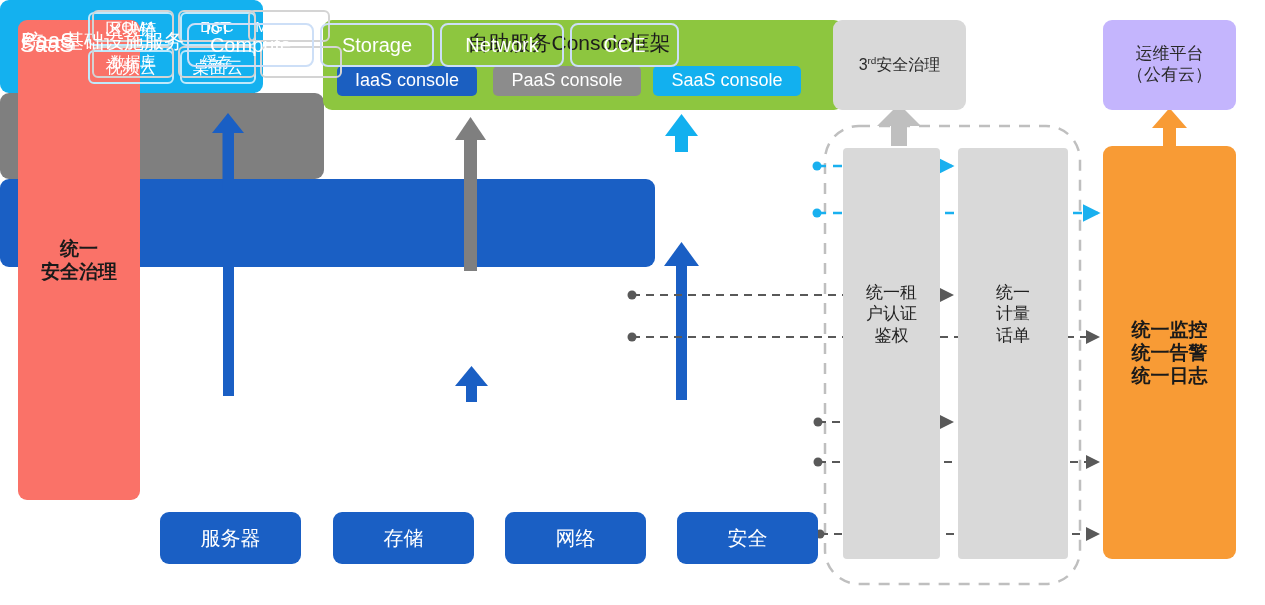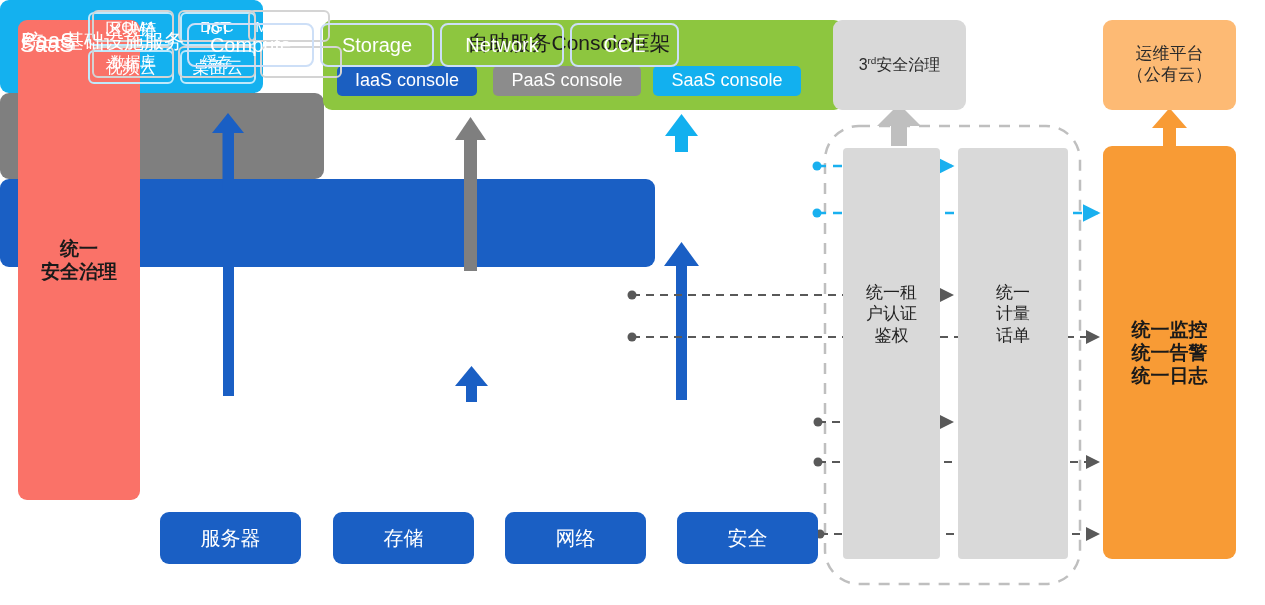--- a/index.html
+++ b/index.html
@@ -17,21 +17,21 @@
   #consoleTitle{position:absolute;left:0;top:10px;width:492px;text-align:center;font-size:21px;color:#1c1c1c;font-weight:400;}
   .cchip{position:absolute;top:46px;height:30px;border-radius:5px;display:flex;align-items:center;justify-content:center;color:#fff;font-size:18px;}
   #cIaaS{left:14px;width:140px;background:#1b5fc1;}
   #cPaaS{left:170px;width:148px;background:#8c8c8c;}
   #cSaaS{left:330px;width:148px;background:#12b0ef;}
 
   
   #thirdcloud{left:833px;top:20px;width:133px;height:90px;background:#d9d9d9;border-radius:9px;color:#2b2b2b;font-size:16px;}
   #appmarket{left:988px;top:20px;width:80px;height:90px;background:#d9d9d9;border-radius:9px;color:#2b2b2b;font-size:18px;}
   
-  #opstop{left:1103px;top:20px;width:133px;height:90px;background:#fdba74;border-radius:9px;color:#2b2b2b;font-size:17px;}
+  #opstop{left:1103px;top:20px;width:133px;height:90px;background:#c4b5fd;border-radius:9px;color:#2b2b2b;font-size:17px;}
   
   #opscol{left:1103px;top:146px;width:133px;height:413px;background:#f89b35;border-radius:9px;color:#1a1a1a;font-size:19px;font-weight:700;}
 
   
   #saas{left:552px;top:146px;width:263px;height:93px;background:#14b1ef;border-radius:9px;}
   #saasLabel{position:absolute;left:12px;top:32px;width:70px;text-align:center;color:#fff;font-size:22px;}
   .schip{position:absolute;height:30px;border-radius:6px;border:2px solid #bfe9fb;display:flex;align-items:center;justify-content:center;color:#fff;font-size:17px;background:transparent;}
   #sBlock{left:88px;top:12px;width:82px;}
   #sIoT{left:180px;top:12px;width:72px;}
   #sVideo{left:88px;top:50px;width:82px;}

